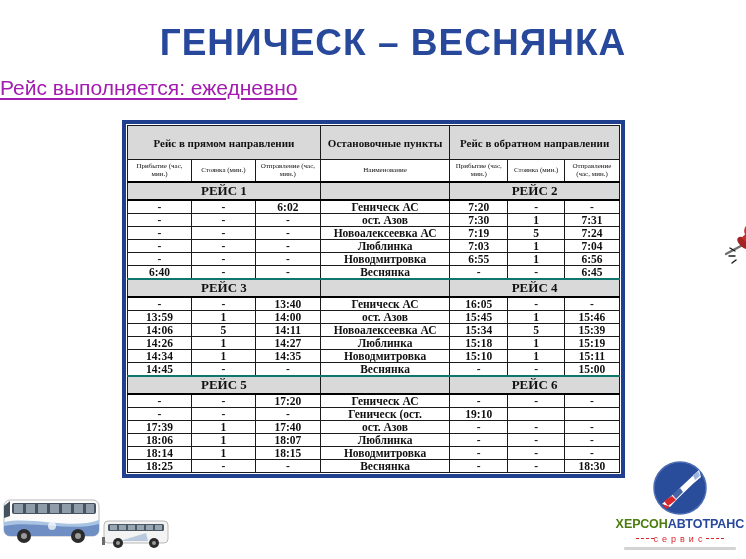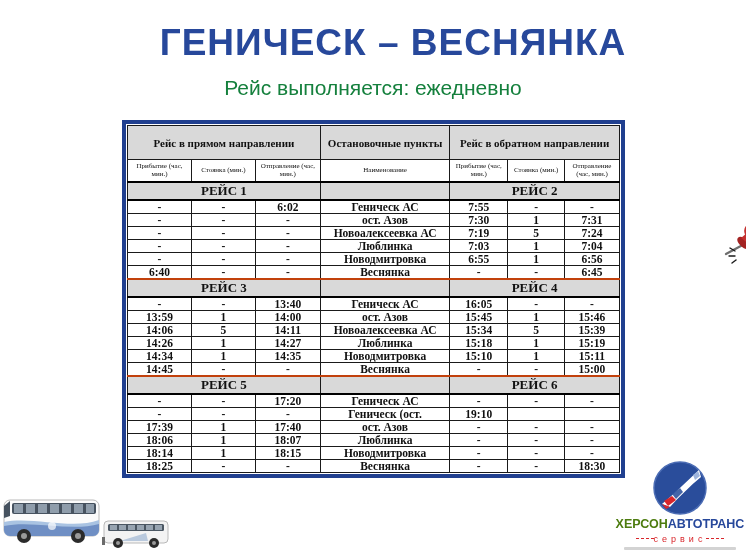--- a/index.html
+++ b/index.html
@@ -10,22 +10,22 @@
     font-family:"Liberation Sans", sans-serif;
   }
   
   .page-title {
     position:absolute; top:22px; left:0; width:100%;
     text-align:center; font-size:37px; font-weight:bold;
     letter-spacing:1px; color:#27489b;padding-left:40px;
   }
   .page-subtitle {
     position:absolute; top:76px; left:0; width:100%;
-    text-align:center; font-size:21px; font-weight:400;
-    color:#15803d; 
+    text-align:left; font-size:21px; font-weight:400;
+    color:#a21caf; text-decoration:underline;
     text-underline-offset:3px;
   }
   
   .table-wrap {
     position:absolute; left:122px; top:120px; width:503px; height:358px;
     border:4px solid #203f8f; background:#ffffff; padding:1px;
   }
   table.schedule {
     width:100%; height:100%; border-collapse:collapse; table-layout:fixed;
     font-family:"Liberation Serif", serif; color:#111;border-radius:25px;
@@ -36,21 +36,21 @@
   }
   tr.dir-row th {
     height:34px; background:#d9d9d9; font-size:11px; font-weight:bold;
   }
   tr.sub-row th {
     height:22px; background:#ffffff; font-size:7px; font-weight:400;
     line-height:1.25; white-space:normal; border-bottom:2px solid #000;
   }
   tr.section-row td {
     height:16px; background:#d9d9d9; font-size:13px; font-weight:bold;
-    border-top:2px solid #c2410c; border-bottom:2px solid #000;
+    border-top:2px solid #0f766e; border-bottom:2px solid #000;
   }
   tr.data-row td { height:13px; font-size:11.5px; font-weight:bold; }
   td.stop-cell { font-size:11.5px;margin-left:45px; }
   
   .pushpin { position:absolute; left:591px; top:94px; width:54px; height:54px; }
   
   .bus-large { position:absolute; left:2px;  top:486px; width:100px; height:62px; }
   .bus-small { position:absolute; left:100px; top:515px; width:72px;  height:36px; }
   
   .logo { position:absolute; left:614px; top:460px; width:132px; text-align:center; }
@@ -107,21 +107,21 @@
           <tr class="section-row">
             <td class="trip-label" colspan="3">РЕЙС 1</td>
             <td class="trip-spacer" colspan="1"></td>
             <td class="trip-label" colspan="3">РЕЙС 2</td>
           </tr>
           <tr class="data-row">
             <td class="time-cell">-</td>
             <td class="time-cell">-</td>
             <td class="time-cell">6:02</td>
             <td class="stop-cell">Геническ АС</td>
-            <td class="time-cell">7:55</td>
+            <td class="time-cell">7:20</td>
             <td class="time-cell">-</td>
             <td class="time-cell">-</td>
           </tr>
           <tr class="data-row">
             <td class="time-cell">-</td>
             <td class="time-cell">-</td>
             <td class="time-cell">-</td>
             <td class="stop-cell">ост. Азов</td>
             <td class="time-cell">7:30</td>
             <td class="time-cell">1</td>

